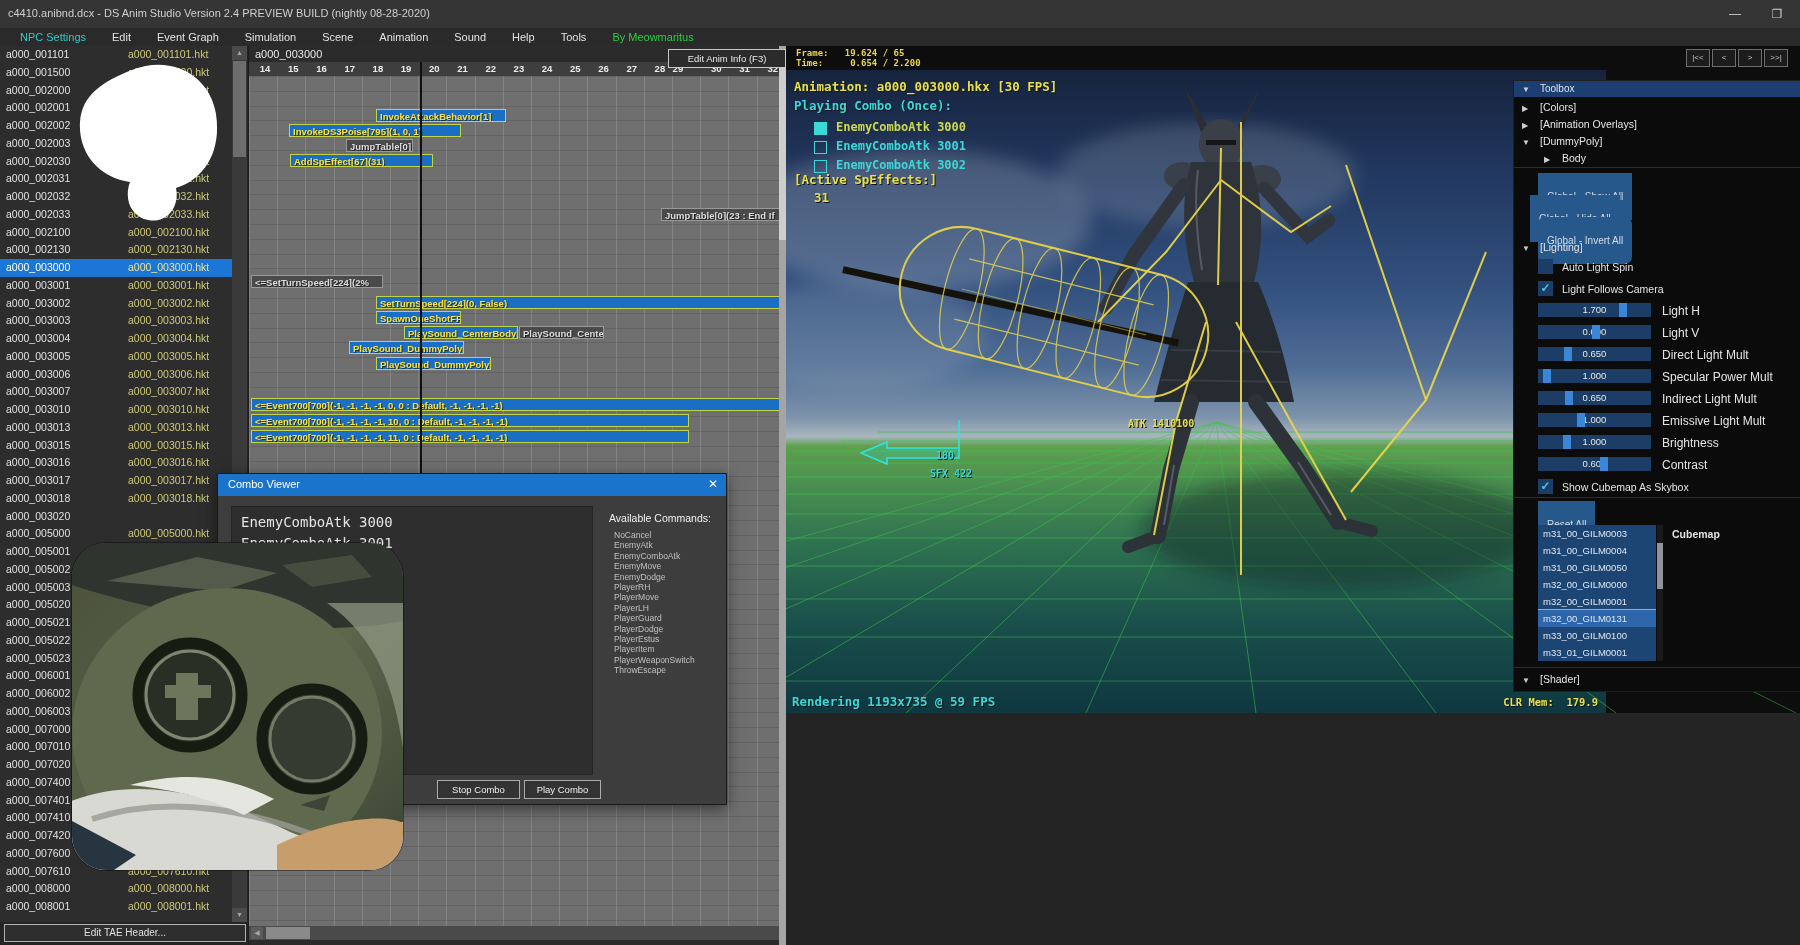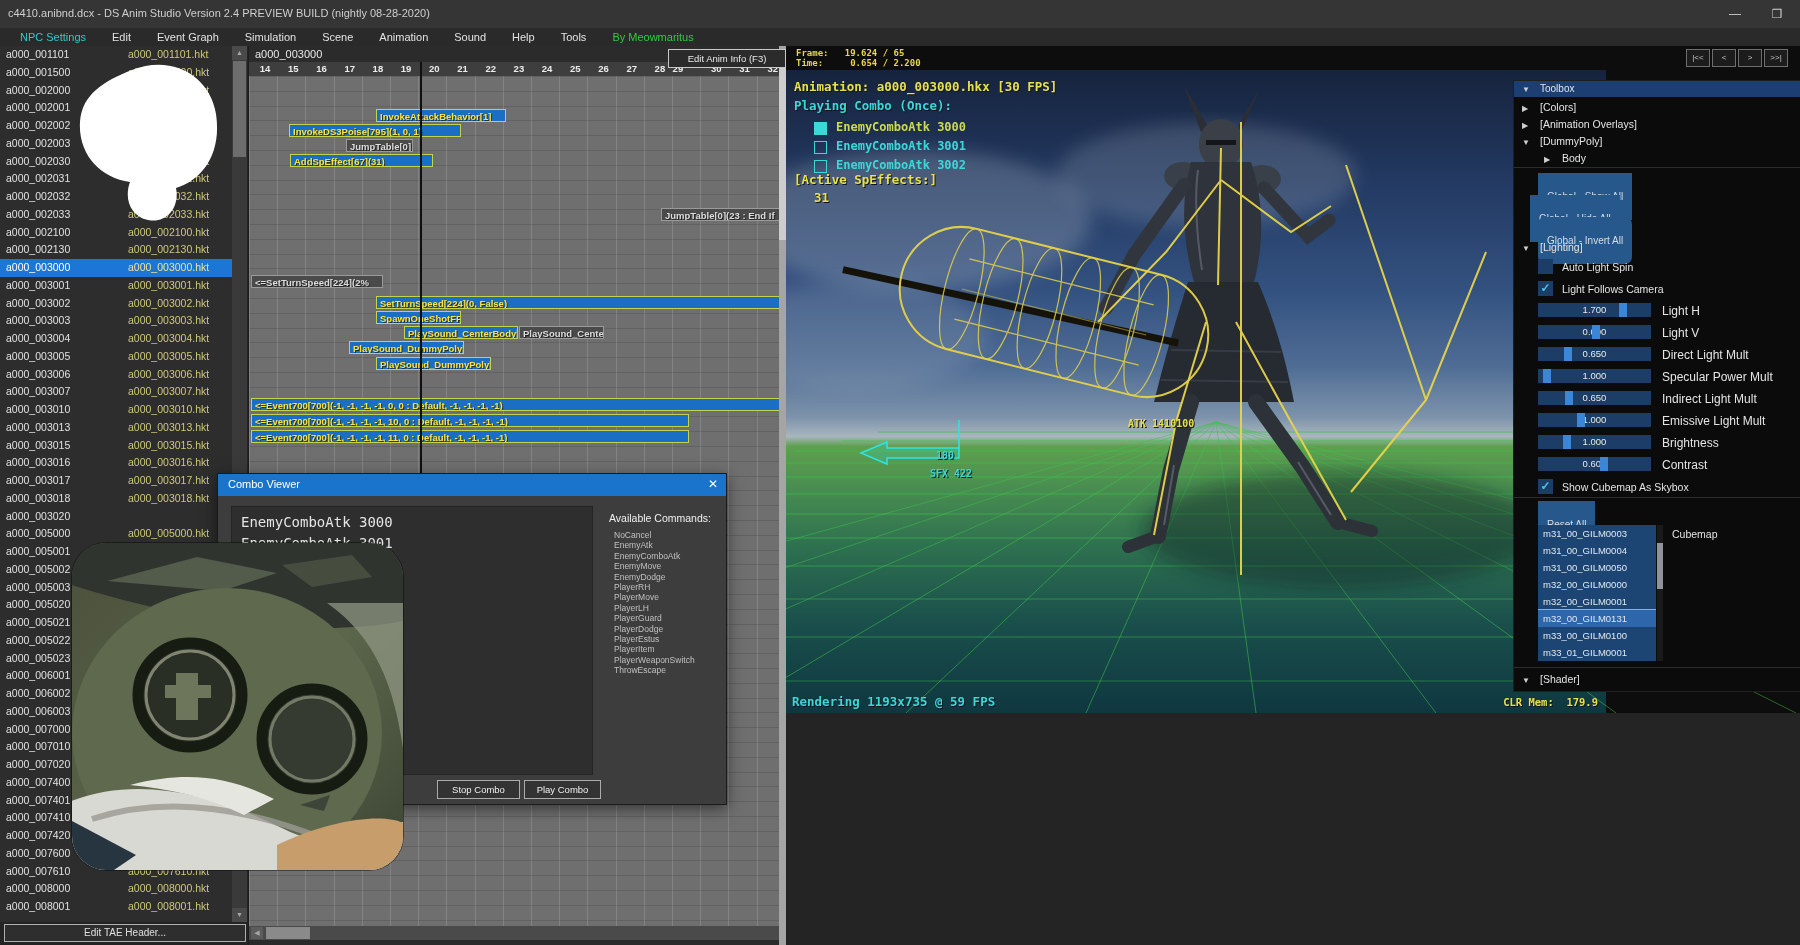--- a/index.html
+++ b/index.html
@@ -586,21 +586,21 @@
         <div class="cubeitem">m31_00_GILM0050</div>
         <div class="cubeitem">m32_00_GILM0000</div>
         <div class="cubeitem">m32_00_GILM0001</div>
         <div class="cubeitem sel">m32_00_GILM0131</div>
         <div class="cubeitem">m33_00_GILM0100</div>
         <div class="cubeitem">m33_01_GILM0001</div>
       </div>
       <div class="cubescroll">
         <div class="thumb"></div>
       </div>
-      <div class="tb-chklabel" style="left: 158px; top: 447px;">Cubemap</div>
+      <div class="tb-chklabel" style="left: 158px; top: 447px; font-weight: bold;">Cubemap</div>
       <div class="tb-divider" style="top: 586px;"></div>
       <div class="tb-row" style="left: 8px; top: 592px;"><span class="tb-arrow">▼</span><span>[Shader]</span></div>
     </div>
 
 
   <div class="abs dialog">
     <div class="dlg-title">
       <div class="t">Combo Viewer</div>
       <div class="dlg-close">✕</div>
     </div>

